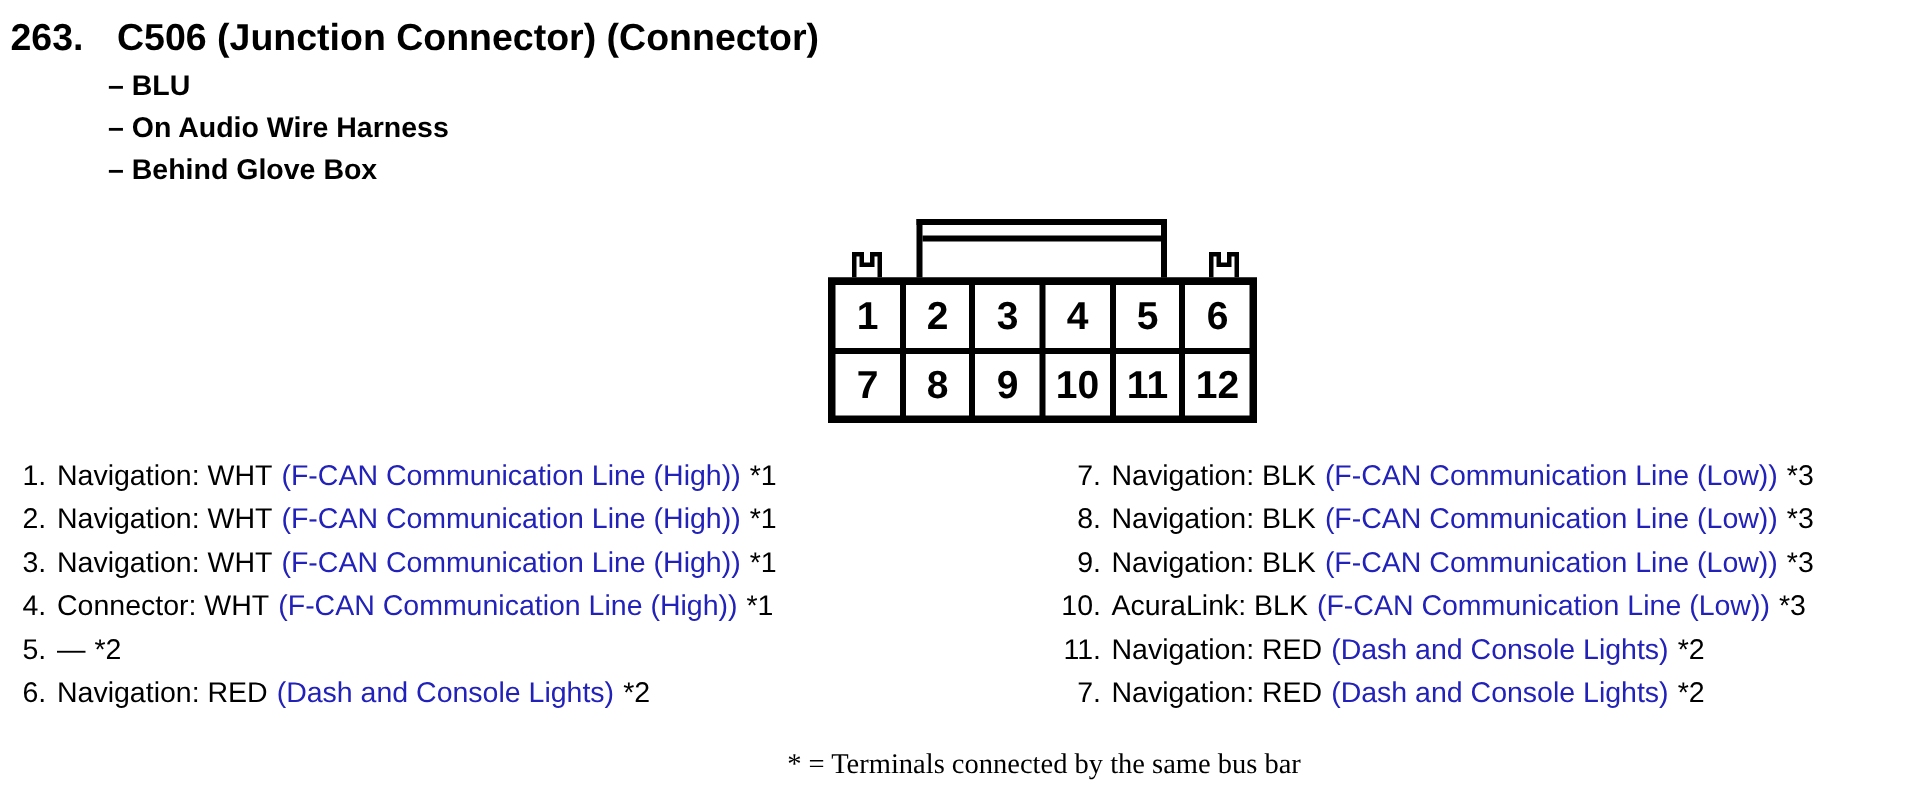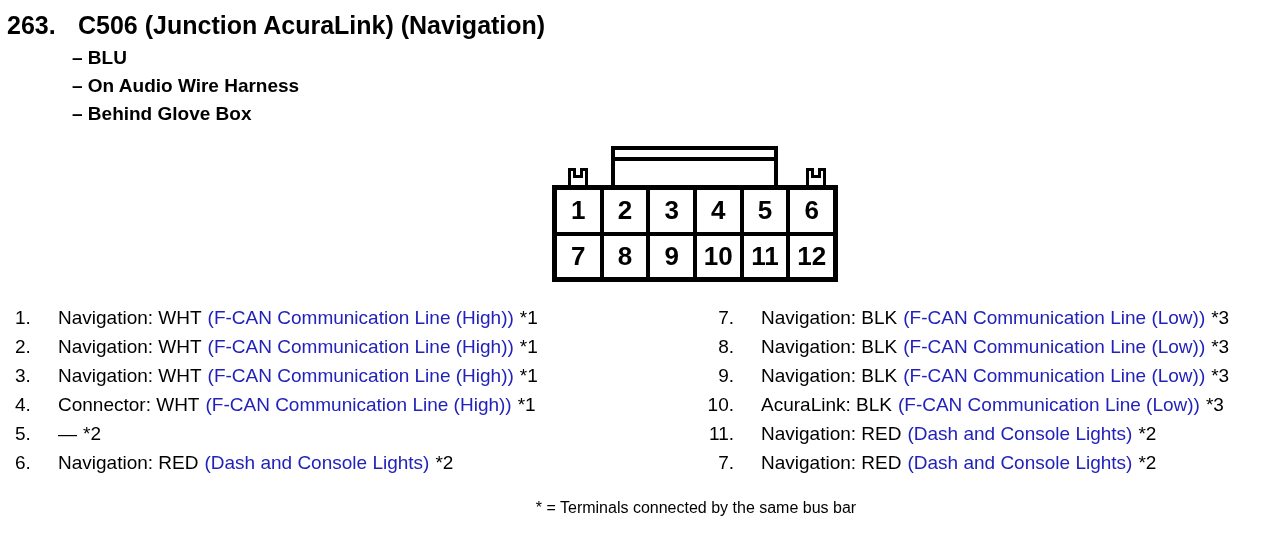--- a/index.html
+++ b/index.html
@@ -52,38 +52,38 @@
   }
 
   
   .pin-list { position: absolute; font-size: 19px; line-height: 29px; white-space: nowrap; }
   .pin-list-left { left: 15px; top: 303px; }
   .pin-list-right { left: 706px; top: 303px; }
   .pin-row { display: flex; height: 29px; align-items: baseline; }
   .pin-number { display: inline-block; text-align: right; flex: none; }
   .pin-list-left .pin-number { width: 13px; margin-right: 10px; }
   .pin-list-right .pin-number { width: 28px; margin-right: 7px; }
-  .pin-label { margin-right: 6px; margin-left: 20px; }
+  .pin-label { margin-right: 6px; }
   .pin-signal { color: var(--signal-blue); margin-right: 6px; }
   .pin-signal:empty { display: none; }
 
   
   .footnote {
     position: absolute; left: 420px; top: 499px; width: 552px;
-    text-align: center; font-size: 16px; white-space: nowrap;
+    text-align: center; font-size: 19px; white-space: nowrap; font-family: Liberation Serif, serif;
   }
 </style>
 </head>
 <body>
 
 <div class="page">
 
   <div class="title-row">
     <span class="num">263.</span>
-    <span>C506 (Junction AcuraLink) (Navigation)</span>
+    <span>C506 (Junction Connector) (Connector)</span>
   </div>
   <div class="details">
     <div>– BLU</div>
     <div>– On Audio Wire Harness</div>
     <div>– Behind Glove Box</div>
   </div>
 
   <div class="connector">
     <div class="latch">
       <div class="latch-inner"></div>

